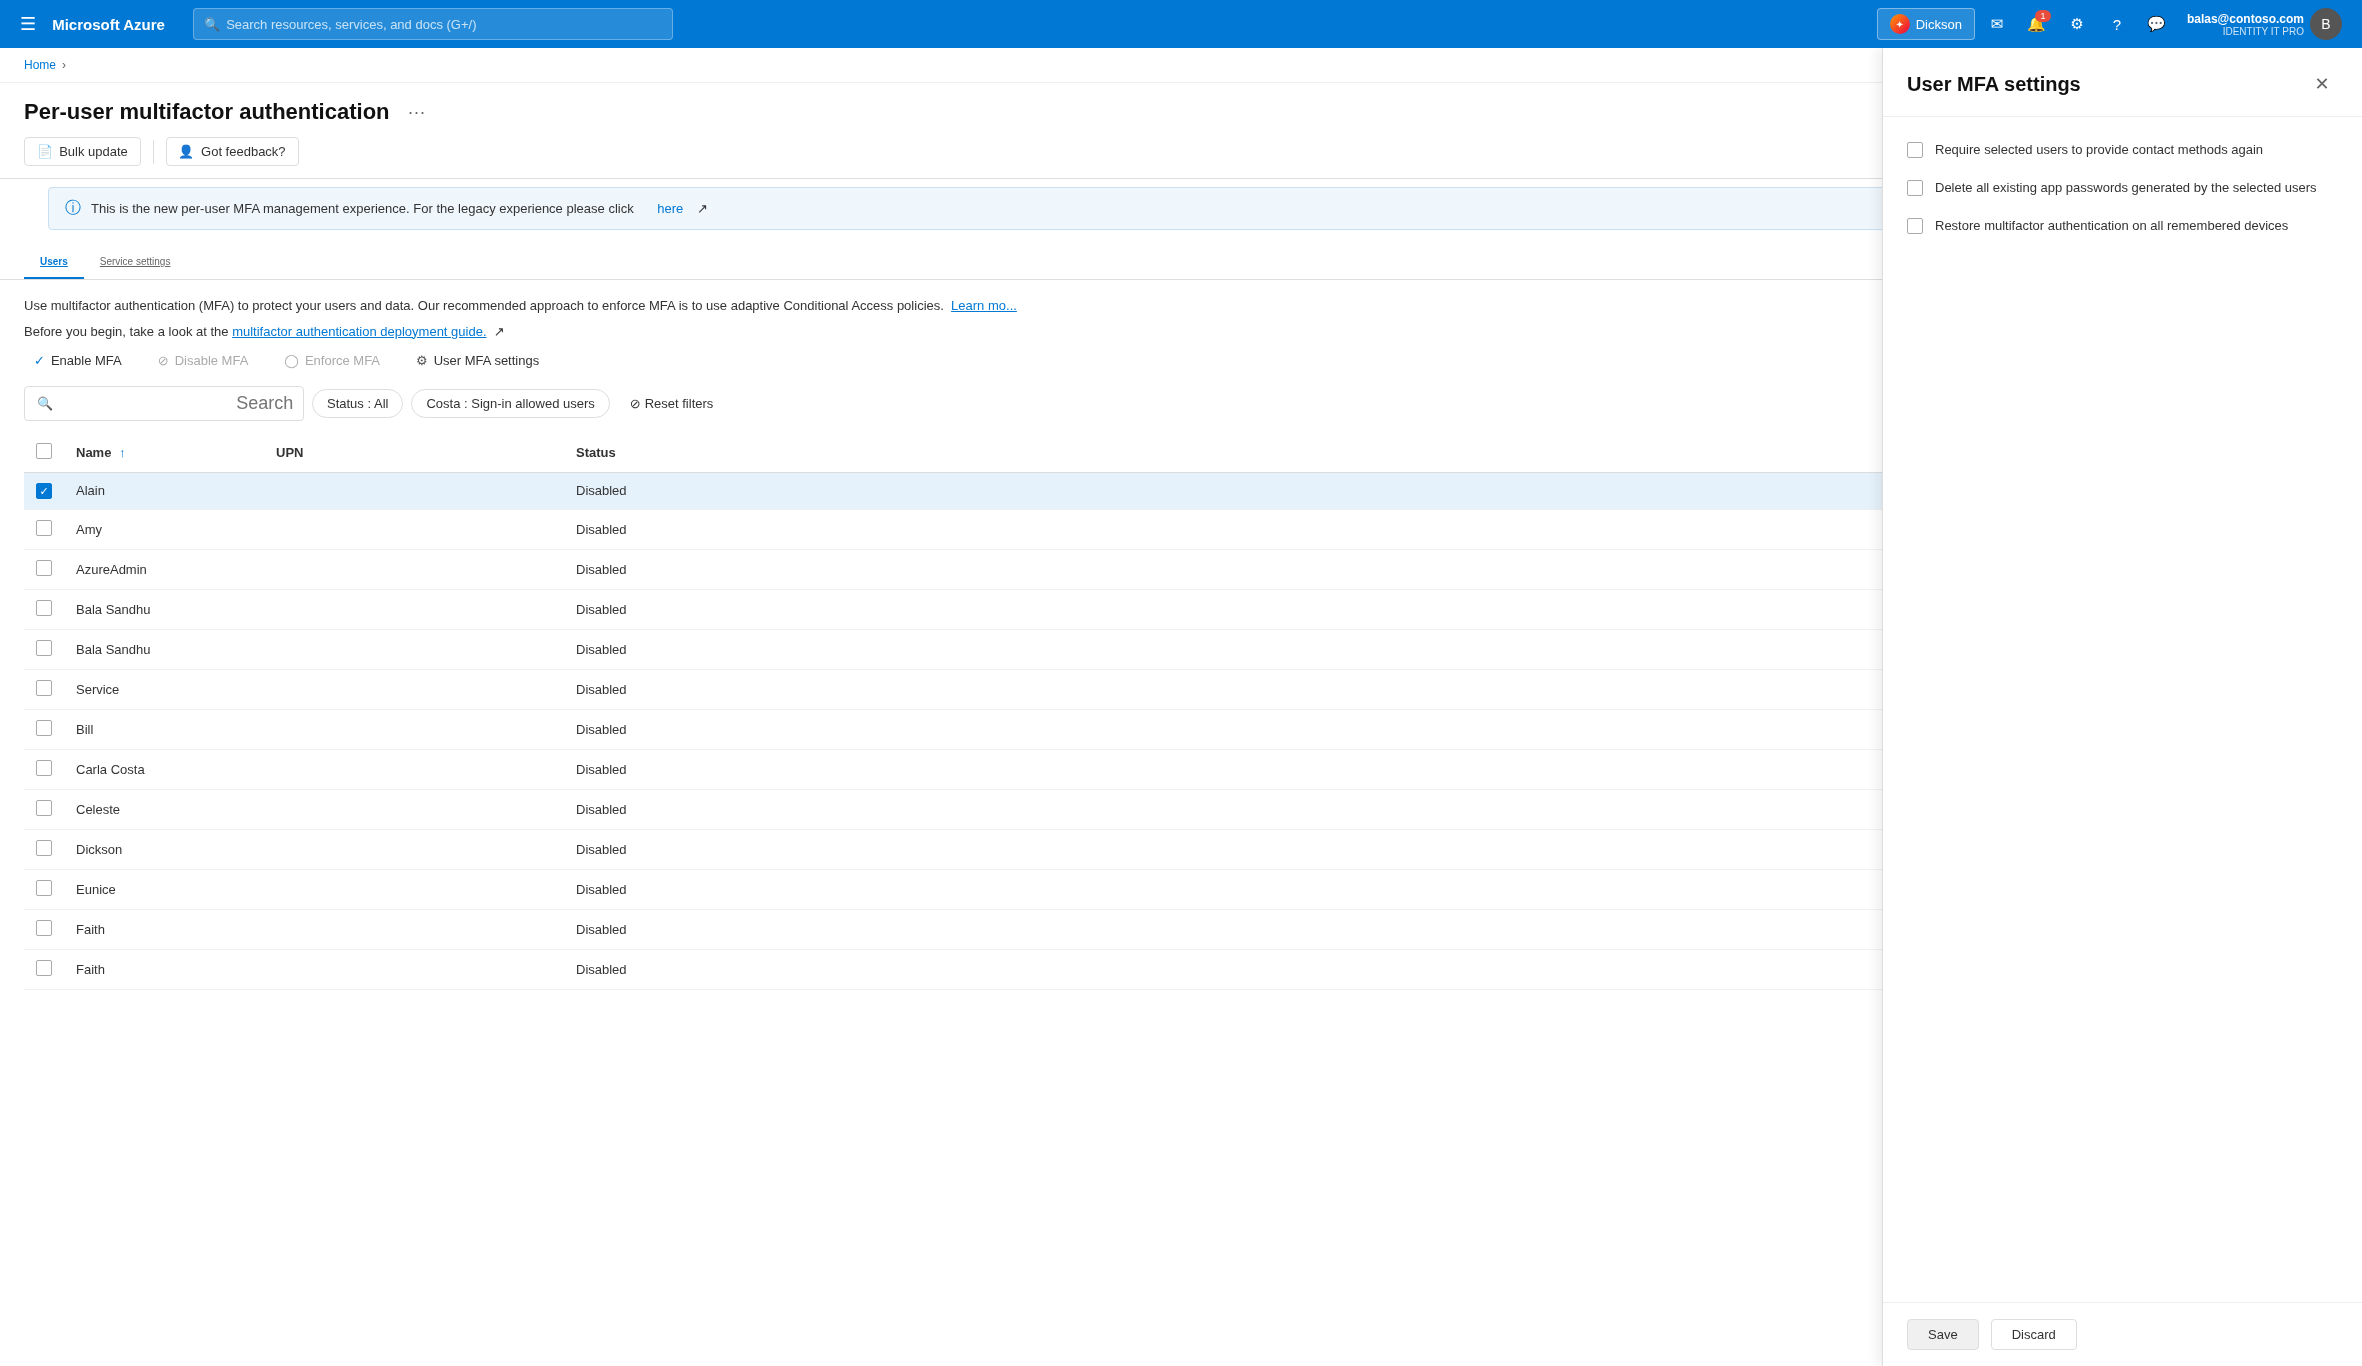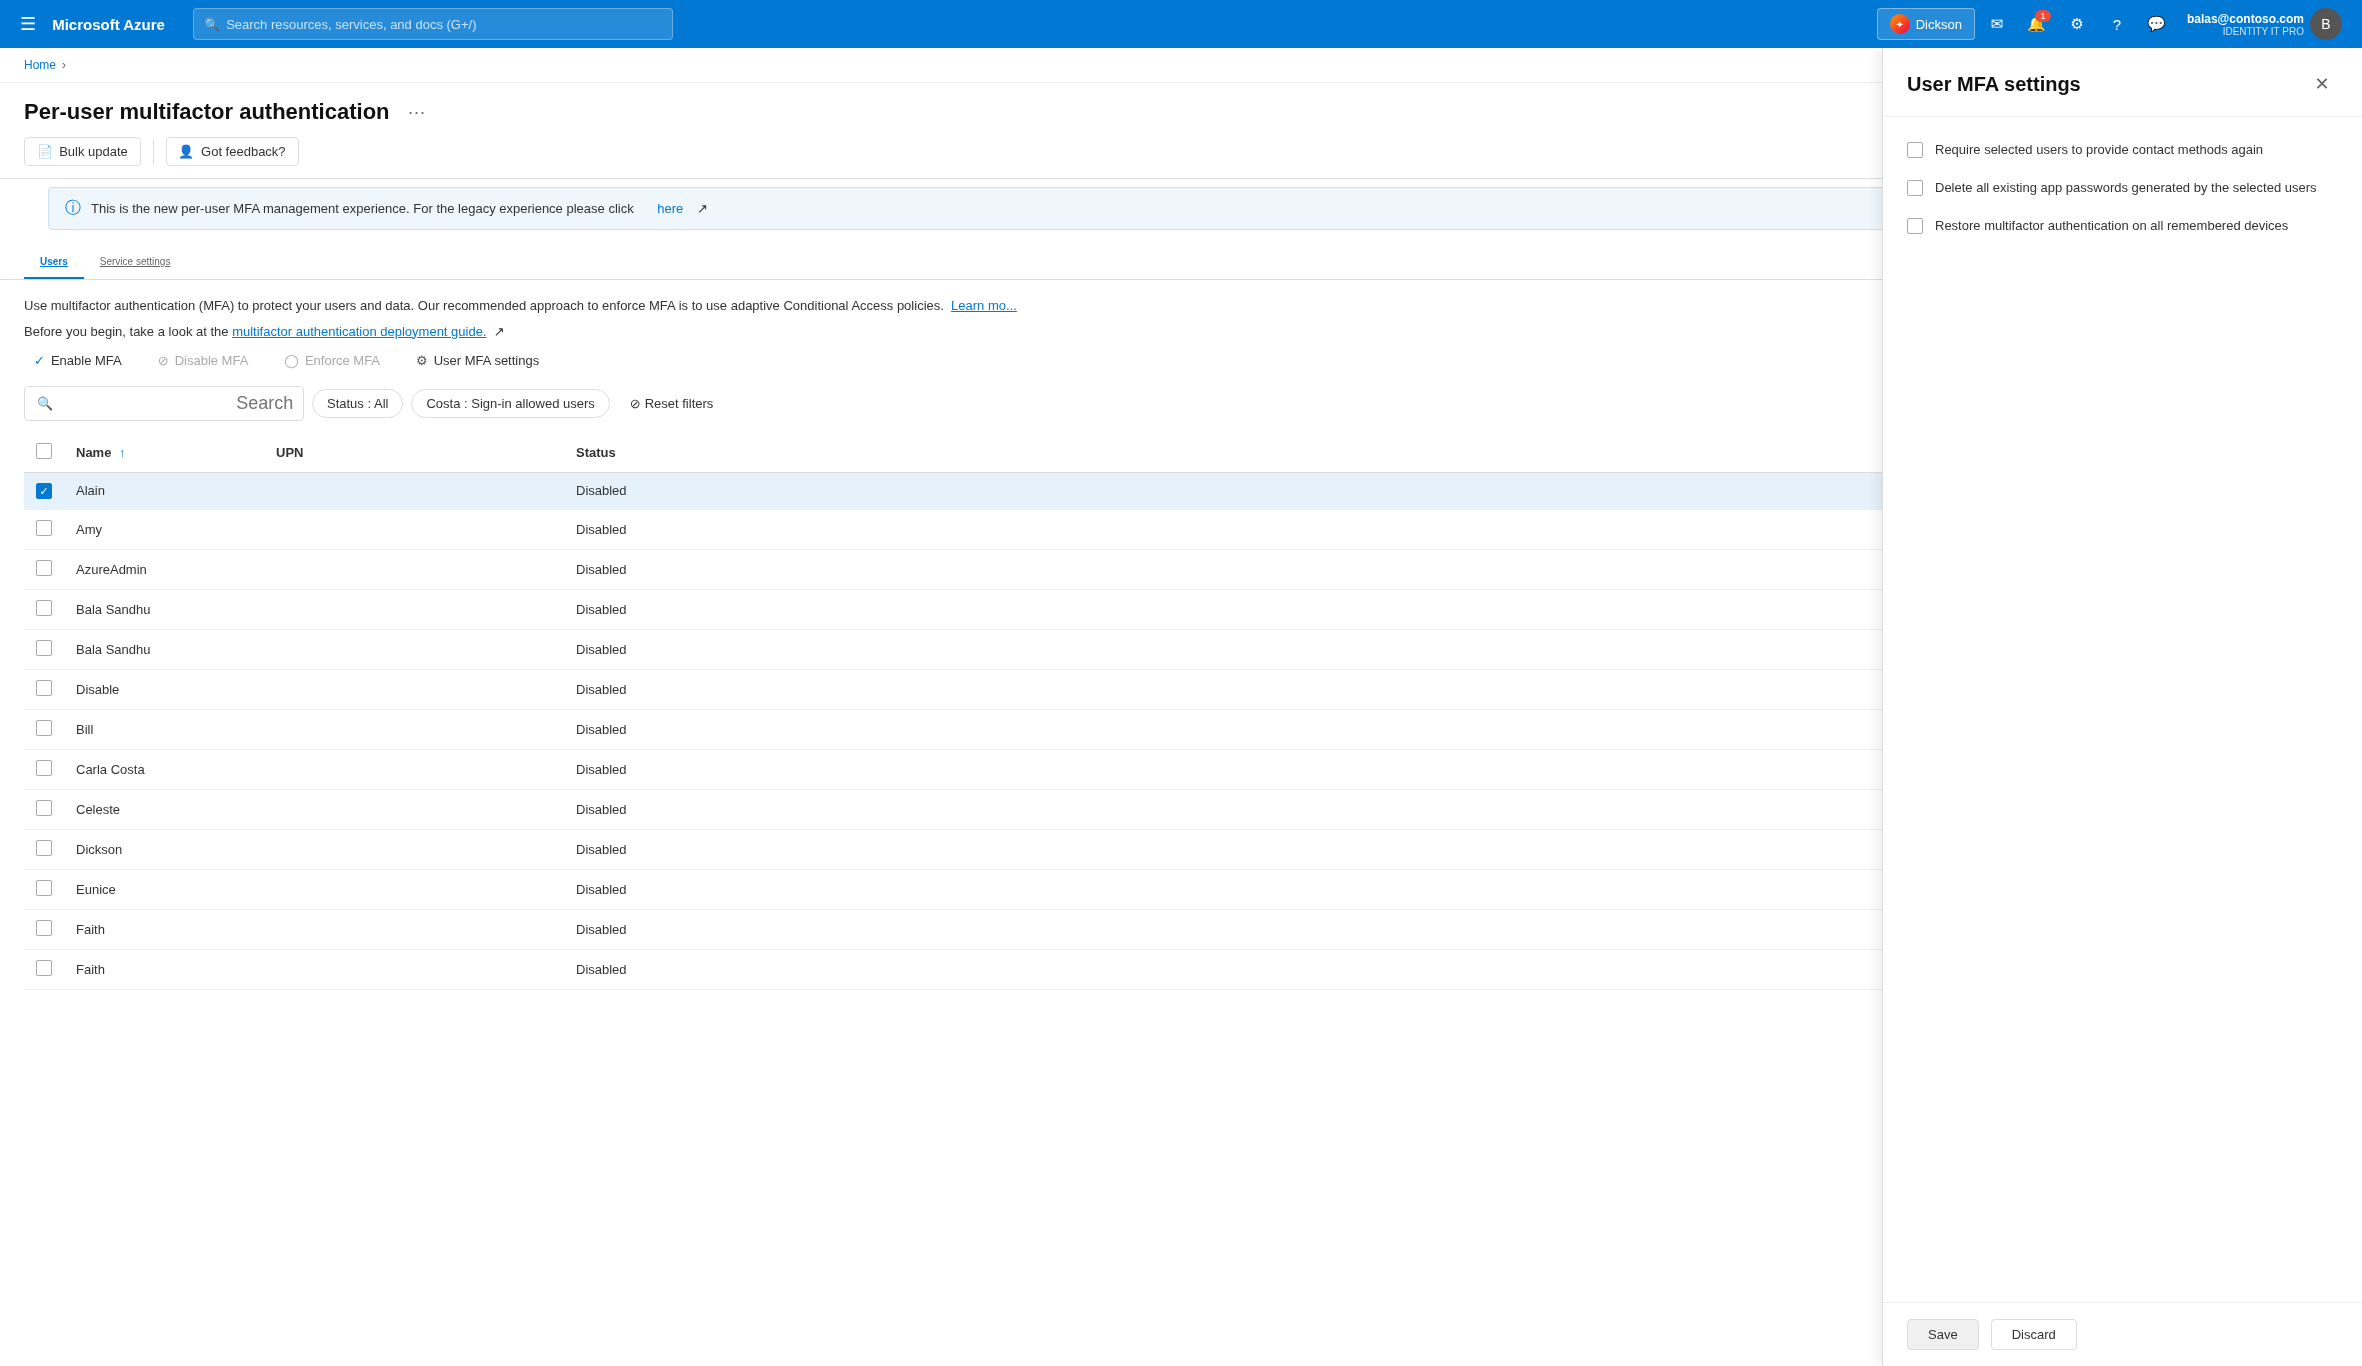--- a/index.html
+++ b/index.html
@@ -438,21 +438,21 @@
       <div class="cb "></div>
     </td>
     <td class="name-col">Bala Sandhu</td>
     <td class="upn-col"></td>
     <td class="status-col">Disabled</td>
   </tr>
             <tr>
     <td class="checkbox-col">
       <div class="cb "></div>
     </td>
-    <td class="name-col">Disable</td>
+    <td class="name-col">Service</td>
     <td class="upn-col"></td>
     <td class="status-col">Disabled</td>
   </tr>
             <tr>
     <td class="checkbox-col">
       <div class="cb "></div>
     </td>
     <td class="name-col">Bill</td>
     <td class="upn-col"></td>
     <td class="status-col">Disabled</td>

